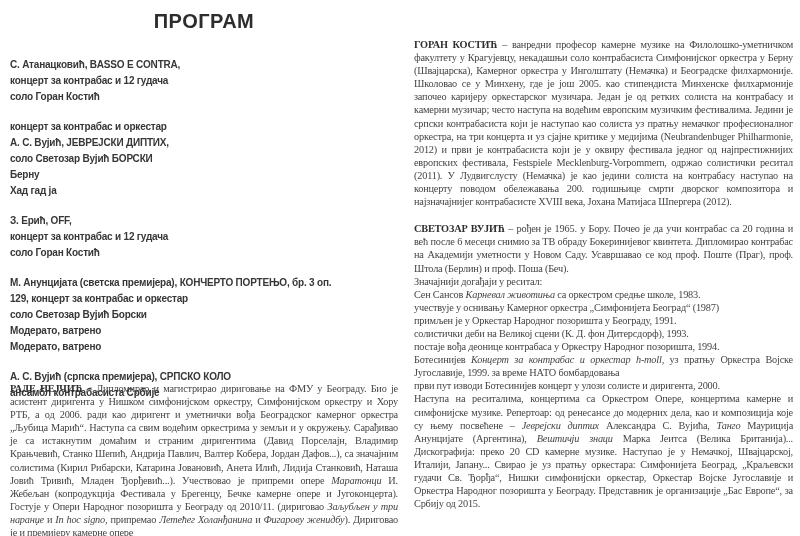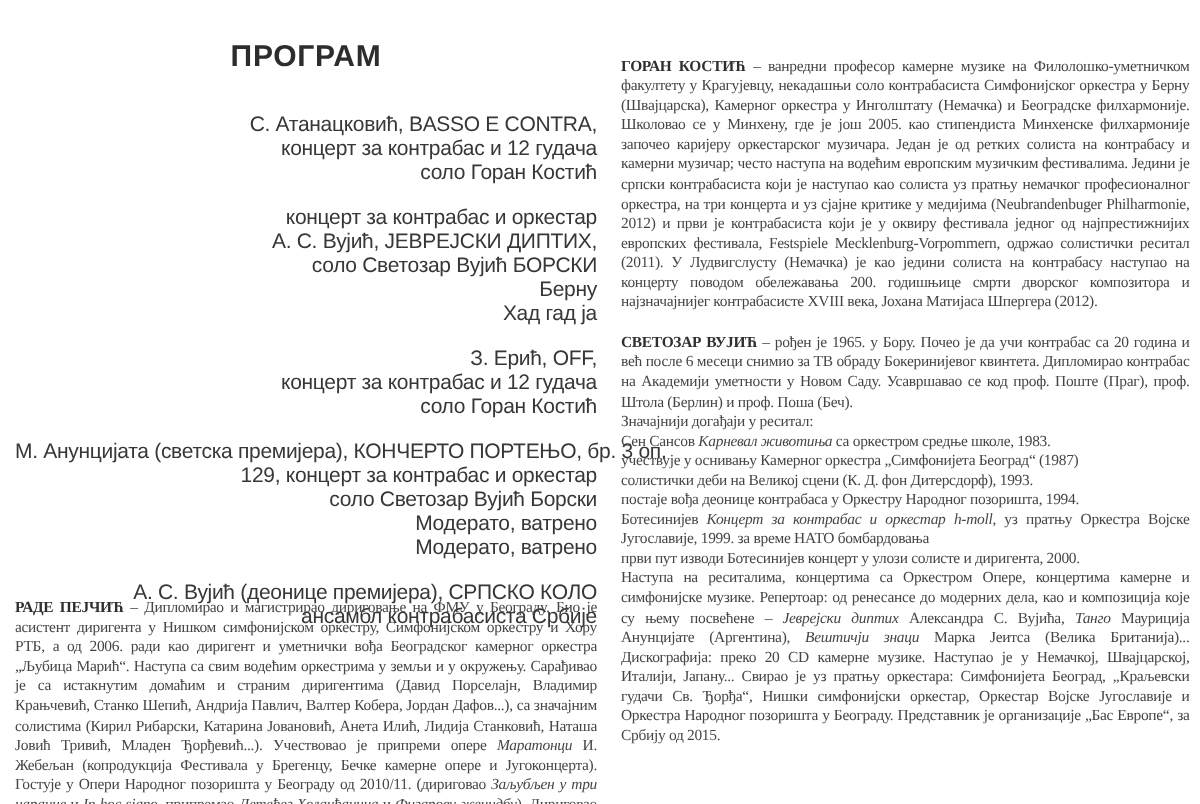--- a/index.html
+++ b/index.html
@@ -1,23 +1,23 @@
 <!DOCTYPE html>
 <html><head>
 <meta charset="utf-8">
 <style>
   html,body{margin:0;padding:0;background:#ffffff;}
   body{width:800px;height:536px;overflow:hidden;
        font-family:"Liberation Sans","DejaVu Sans",sans-serif;color:#424242;}
   .page{position:relative;width:800px;height:536px;background:#fff;}
-  .col-left{position:absolute;left:10px;top:25px;width:388px;}
+  .col-left{position:absolute;left:10px;top:8px;width:388px;}
   .col-right{position:absolute;left:414px;top:38px;width:379px;}
   .title{text-align:center;font-size:20px;font-weight:700;color:#2d2d2d;
          letter-spacing:0.5px;margin:2px 0 24px 0;}
-  .program-item{text-align:right;font-weight:400;font-size:14px;
+  .program-item{text-align:left;font-weight:700;font-size:10px;
          line-height:16px;color:#373737;margin:0 0 14px 0;letter-spacing:-0.2px;}
   .program-item div{white-space:nowrap;}
   .bio-par{font-size:10.3px;line-height:13.1px;text-align:justify;
          letter-spacing:-0.2px;color:#454545;font-family:Liberation Serif, serif;}
   .bio-left{position:absolute;left:0;top:374px;width:388px;}
   .bio-block{margin-bottom:14px;}
   .b{font-weight:700;color:#2f2f2f;}
   .i{font-style:italic;}
 </style>
 </head>
@@ -47,39 +47,40 @@
         <div>соло Горан Костић</div>
       </div>
       <div class="program-item">
         <div>М. Анунцијата (светска премијера), КОНЧЕРТО ПОРТЕЊО, бр. 3 оп.</div>
         <div>129, концерт за контрабас и оркестар</div>
         <div>соло Светозар Вујић Борски</div>
         <div>Модерато, ватрено</div>
         <div>Модерато, ватрено</div>
       </div>
       <div class="program-item">
-        <div>А. С. Вујић (деонице премијера), СРПСКО КОЛО</div>
+        <div>А. С. Вујић (српска премијера), СРПСКО КОЛО</div>
         <div>ансамбл контрабасиста Србије</div>
       </div>
     </div>
 
     <div class="bio-left">
       <div class="bio-par"><span class="b">РАДЕ ПЕЈЧИЋ</span><span> – Дипломирао и магистрирао дириговање на ФМУ у Београду. Био је асистент диригента у Нишком симфонијском оркестру, Симфонијском оркестру и Хору РТБ, а од 2006. ради као диригент и уметнички вођа Београдског камерног оркестра „Љубица Марић“. Наступа са свим водећим оркестрима у земљи и у окружењу. Сарађивао је са истакнутим домаћим и страним диригентима (Давид Порселајн, Владимир Крањчевић, Станко Шепић, Андрија Павлич, Валтер Кобера, Јордан Дафов...), са значајним солистима (Кирил Рибарски, Катарина Јовановић, Анета Илић, Лидија Станковић, Наташа Јовић Тривић, Младен Ђорђевић...). Учествовао је припреми опере </span><span class="i">Маратонци</span><span> И. Жебељан (копродукција Фестивала у Брегенцу, Бечке камерне опере и Југоконцерта). Гостује у Опери Народног позоришта у Београду од 2010/11. (дириговао </span><span class="i">Заљубљен у три наранџе</span><span> и </span><span class="i">In hoc signo</span><span>, припремао </span><span class="i">Летећег Холанђанина</span><span> и </span><span class="i">Фигарову женидбу</span><span>). Дириговао је и премијеру камерне опере </span></div>
     </div>
   </div>
 
   <div class="col-right">
     <div class="bio-block">
       <div class="bio-par"><span class="b">ГОРАН КОСТИЋ</span><span> – ванредни професор камерне музике на Филолошко-уметничком факултету у Крагујевцу, некадашњи соло контрабасиста Симфонијског оркестра у Берну (Швајцарска), Камерног оркестра у Инголштату (Немачка) и Београдске филхармоније. Школовао се у Минхену, где је још 2005. као стипендиста Минхенске филхармоније започео каријеру оркестарског музичара. Један је од ретких солиста на контрабасу и камерни музичар; често наступа на водећим европским музичким фестивалима. Једини је српски контрабасиста који је наступао као солиста уз пратњу немачког професионалног оркестра, на три концерта и уз сјајне критике у медијима (Neubrandenbuger Philharmonie, 2012) и први је контрабасиста који је у оквиру фестивала једног од најпрестижнијих европских фестивала, Festspiele Mecklenburg-Vorpommern, одржао солистички реситал (2011). У Лудвигслусту (Немачка) је као једини солиста на контрабасу наступао на концерту поводом обележавања 200. годишњице смрти дворског композитора и најзначајнијег контрабасисте XVIII века, Јохана Матијаса Шпергера (2012).</span></div>
     </div>
     <div class="bio-block">
       <div class="bio-par"><span class="b">СВЕТОЗАР ВУЈИЋ</span><span> – рођен је 1965. у Бору. Почео је да учи контрабас са 20 година и већ после 6 месеци снимио за ТВ обраду Бокеринијевог квинтета. Дипломирао контрабас на Академији уметности у Новом Саду. Усавршавао се код проф. Поште (Праг), проф. Штола (Берлин) и проф. Поша (Беч).</span></div>
       <div class="bio-par"><span>Значајнији догађаји у реситал:</span></div>
       <div class="bio-par"><span>Сен Сансов </span><span class="i">Карневал животиња</span><span> са оркестром средње школе, 1983.</span></div>
       <div class="bio-par"><span>учествује у оснивању Камерног оркестра „Симфонијета Београд“ (1987)</span></div>
+      <div class="bio-par"><span>примљен је у Оркестар Народног позоришта у Београду, 1991.</span></div>
       <div class="bio-par"><span>солистички деби на Великој сцени (К. Д. фон Дитерсдорф), 1993.</span></div>
       <div class="bio-par"><span>постаје вођа деонице контрабаса у Оркестру Народног позоришта, 1994.</span></div>
       <div class="bio-par"><span>Ботесинијев </span><span class="i">Концерт за контрабас и оркестар h-moll</span><span>, уз пратњу Оркестра Војске Југославије, 1999. за време НАТО бомбардовања</span></div>
       <div class="bio-par"><span>први пут изводи Ботесинијев концерт у улози солисте и диригента, 2000.</span></div>
       <div class="bio-par"><span>Наступа на реситалима, концертима са Оркестром Опере, концертима камерне и симфонијске музике. Репертоар: од ренесансе до модерних дела, као и композиција које су њему посвећене – </span><span class="i">Јеврејски диптих</span><span> Александра С. Вујића, </span><span class="i">Танго</span><span> Мауриција Анунцијате (Аргентина), </span><span class="i">Вештичји знаци</span><span> Марка Јеитса (Велика Британија)... Дискографија: преко 20 CD камерне музике. Наступао је у Немачкој, Швајцарској, Италији, Јапану... Свирао је уз пратњу оркестара: Симфонијета Београд, „Краљевски гудачи Св. Ђорђа“, Нишки симфонијски оркестар, Оркестар Војске Југославије и Оркестра Народног позоришта у Београду. Представник је организације „Бас Европе“, за Србију од 2015.</span></div>
     </div>
   </div>
 
 </div>
 

